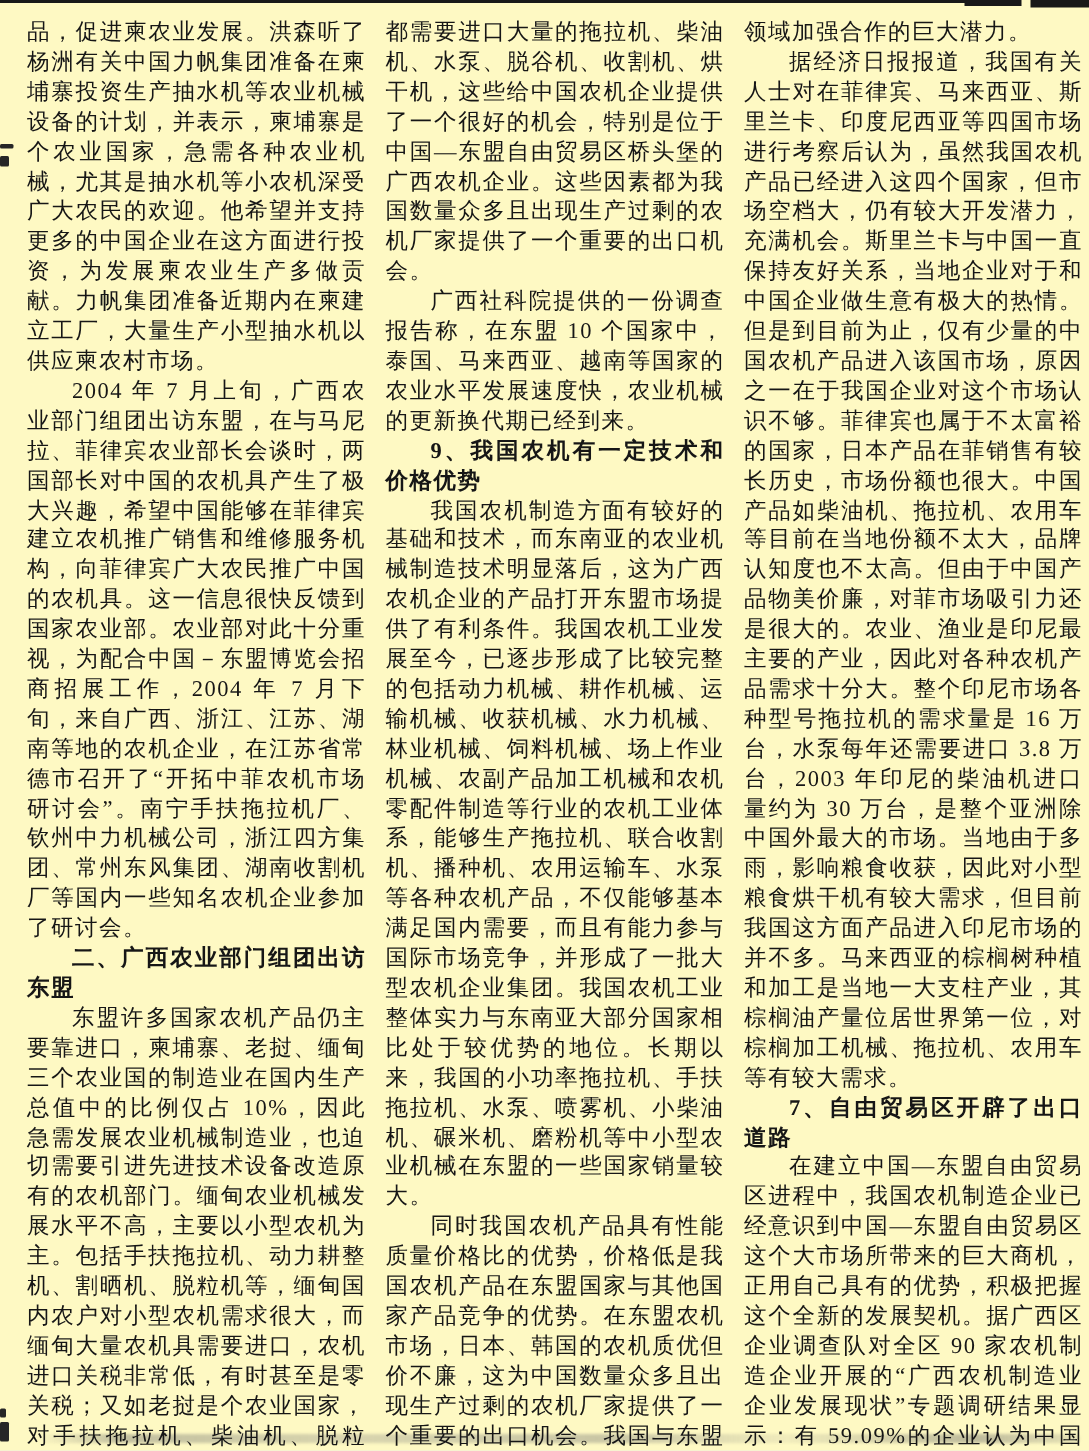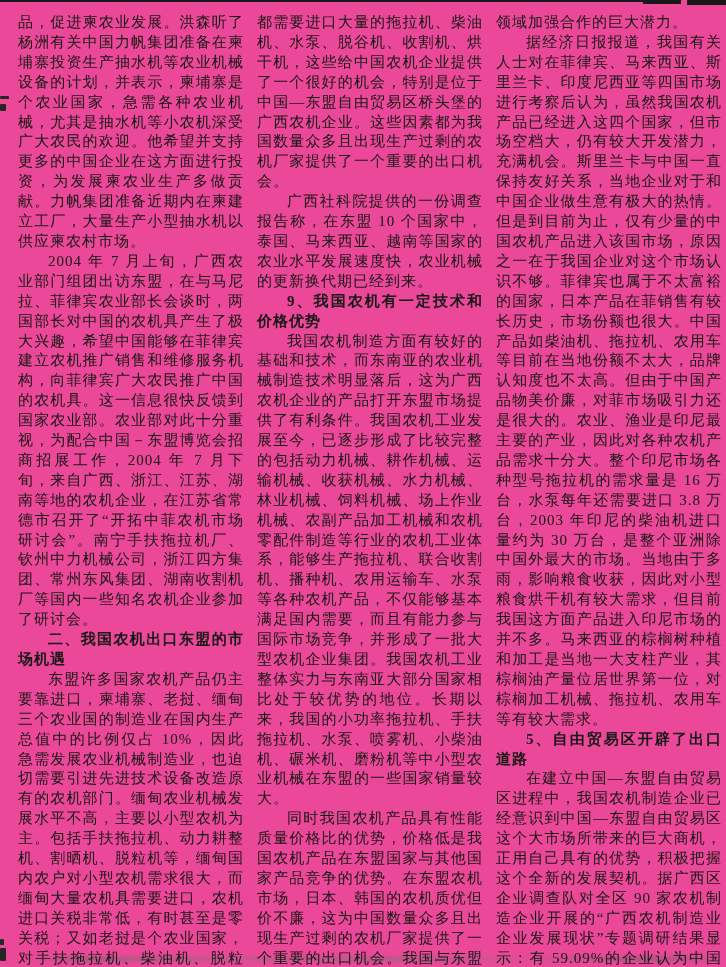--- a/index.html
+++ b/index.html
@@ -3,21 +3,21 @@
 <meta charset="utf-8">
 <style>
   html,body{margin:0;padding:0;}
   body{
     width:726px;height:967px;overflow:hidden;
     background:#e9e9e6;
     font-family:"Liberation Serif","DejaVu Serif",serif;
   }
   .page{
     position:relative;width:726px;height:967px;
-    background:#ec4899;color:#161616;
+    background:#fef9c3;color:#161616;
   }
   .columns{
     position:absolute;left:18px;top:13px;width:704px;height:940px;
     display:flex;gap:13px;
   }
   .col{
     width:226px;min-width:226px;
     font-size:15px;line-height:19.9px;
     text-align:justify;
     letter-spacing:1px;
@@ -61,30 +61,30 @@
   <div class="art edge-mark m1"></div>
   <div class="art edge-mark m2"></div>
   <div class="art edge-mark m3"></div>
   <div class="art edge-mark m4"></div>
   <div class="smudge"></div>
 
   <div class="columns">
     <div class="col">
         <p class="block continuation">品，促进柬农业发展。洪森听了杨洲有关中国力帆集团准备在柬埔寨投资生产抽水机等农业机械设备的计划，并表示，柬埔寨是个农业国家，急需各种农业机械，尤其是抽水机等小农机深受广大农民的欢迎。他希望并支持更多的中国企业在这方面进行投资，为发展柬农业生产多做贡献。力帆集团准备近期内在柬建立工厂，大量生产小型抽水机以供应柬农村市场。</p>
         <p class="block paragraph">2004 年 7 月上旬，广西农业部门组团出访东盟，在与马尼拉、菲律宾农业部长会谈时，两国部长对中国的农机具产生了极大兴趣，希望中国能够在菲律宾建立农机推广销售和维修服务机构，向菲律宾广大农民推广中国的农机具。这一信息很快反馈到国家农业部。农业部对此十分重视，为配合中国－东盟博览会招商招展工作，2004 年 7 月下旬，来自广西、浙江、江苏、湖南等地的农机企业，在江苏省常德市召开了“开拓中菲农机市场研讨会”。南宁手扶拖拉机厂、钦州中力机械公司，浙江四方集团、常州东风集团、湖南收割机厂等国内一些知名农机企业参加了研讨会。</p>
-        <p class="block heading">二、我国农机出口东盟的市场机遇</p>
+        <p class="block heading">二、广西农业部门组团出访东盟</p>
         <p class="block paragraph">东盟许多国家农机产品仍主要靠进口，柬埔寨、老挝、缅甸三个农业国的制造业在国内生产总值中的比例仅占 10%，因此急需发展农业机械制造业，也迫切需要引进先进技术设备改造原有的农机部门。缅甸农业机械发展水平不高，主要以小型农机为主。包括手扶拖拉机、动力耕整机、割晒机、脱粒机等，缅甸国内农户对小型农机需求很大，而缅甸大量农机具需要进口，农机进口关税非常低，有时甚至是零关税；又如老挝是个农业国家，对手扶拖拉机、柴油机、脱粒机、农用运输车需求很大；还有越南每年</p>
       </div>
     <div class="col">
         <p class="block continuation">都需要进口大量的拖拉机、柴油机、水泵、脱谷机、收割机、烘干机，这些给中国农机企业提供了一个很好的机会，特别是位于中国—东盟自由贸易区桥头堡的广西农机企业。这些因素都为我国数量众多且出现生产过剩的农机厂家提供了一个重要的出口机会。</p>
         <p class="block paragraph">广西社科院提供的一份调查报告称，在东盟 10 个国家中，泰国、马来西亚、越南等国家的农业水平发展速度快，农业机械的更新换代期已经到来。</p>
         <p class="block heading">9、我国农机有一定技术和价格优势</p>
         <p class="block paragraph">我国农机制造方面有较好的基础和技术，而东南亚的农业机械制造技术明显落后，这为广西农机企业的产品打开东盟市场提供了有利条件。我国农机工业发展至今，已逐步形成了比较完整的包括动力机械、耕作机械、运输机械、收获机械、水力机械、林业机械、饲料机械、场上作业机械、农副产品加工机械和农机零配件制造等行业的农机工业体系，能够生产拖拉机、联合收割机、播种机、农用运输车、水泵等各种农机产品，不仅能够基本满足国内需要，而且有能力参与国际市场竞争，并形成了一批大型农机企业集团。我国农机工业整体实力与东南亚大部分国家相比处于较优势的地位。长期以来，我国的小功率拖拉机、手扶拖拉机、水泵、喷雾机、小柴油机、碾米机、磨粉机等中小型农业机械在东盟的一些国家销量较大。</p>
         <p class="block paragraph">同时我国农机产品具有性能质量价格比的优势，价格低是我国农机产品在东盟国家与其他国家产品竞争的优势。在东盟农机市场，日本、韩国的农机质优但价不廉，这为中国数量众多且出现生产过剩的农机厂家提供了一个重要的出口机会。我国与东盟各国生产水平、需求情况的差异性和互补性，决定了双方在农业</p>
       </div>
     <div class="col">
         <p class="block continuation">领域加强合作的巨大潜力。</p>
         <p class="block paragraph">据经济日报报道，我国有关人士对在菲律宾、马来西亚、斯里兰卡、印度尼西亚等四国市场进行考察后认为，虽然我国农机产品已经进入这四个国家，但市场空档大，仍有较大开发潜力，充满机会。斯里兰卡与中国一直保持友好关系，当地企业对于和中国企业做生意有极大的热情。但是到目前为止，仅有少量的中国农机产品进入该国市场，原因之一在于我国企业对这个市场认识不够。菲律宾也属于不太富裕的国家，日本产品在菲销售有较长历史，市场份额也很大。中国产品如柴油机、拖拉机、农用车等目前在当地份额不太大，品牌认知度也不太高。但由于中国产品物美价廉，对菲市场吸引力还是很大的。农业、渔业是印尼最主要的产业，因此对各种农机产品需求十分大。整个印尼市场各种型号拖拉机的需求量是 16 万台，水泵每年还需要进口 3.8 万台，2003 年印尼的柴油机进口量约为 30 万台，是整个亚洲除中国外最大的市场。当地由于多雨，影响粮食收获，因此对小型粮食烘干机有较大需求，但目前我国这方面产品进入印尼市场的并不多。马来西亚的棕榈树种植和加工是当地一大支柱产业，其棕榈油产量位居世界第一位，对棕榈加工机械、拖拉机、农用车等有较大需求。</p>
-        <p class="block heading">5、自由贸易区开辟了出口道路</p>
+        <p class="block heading">7、自由贸易区开辟了出口道路</p>
         <p class="block paragraph">在建立中国—东盟自由贸易区进程中，我国农机制造企业已经意识到中国—东盟自由贸易区这个大市场所带来的巨大商机，正用自己具有的优势，积极把握这个全新的发展契机。据广西区企业调查队对全区 90 家农机制造企业开展的“广西农机制造业企业发展现状”专题调研结果显示：有 59.09%的企业认为中国—东盟自由贸易区是</p>
       </div>
   </div>
 </div>
 
 </body></html>

